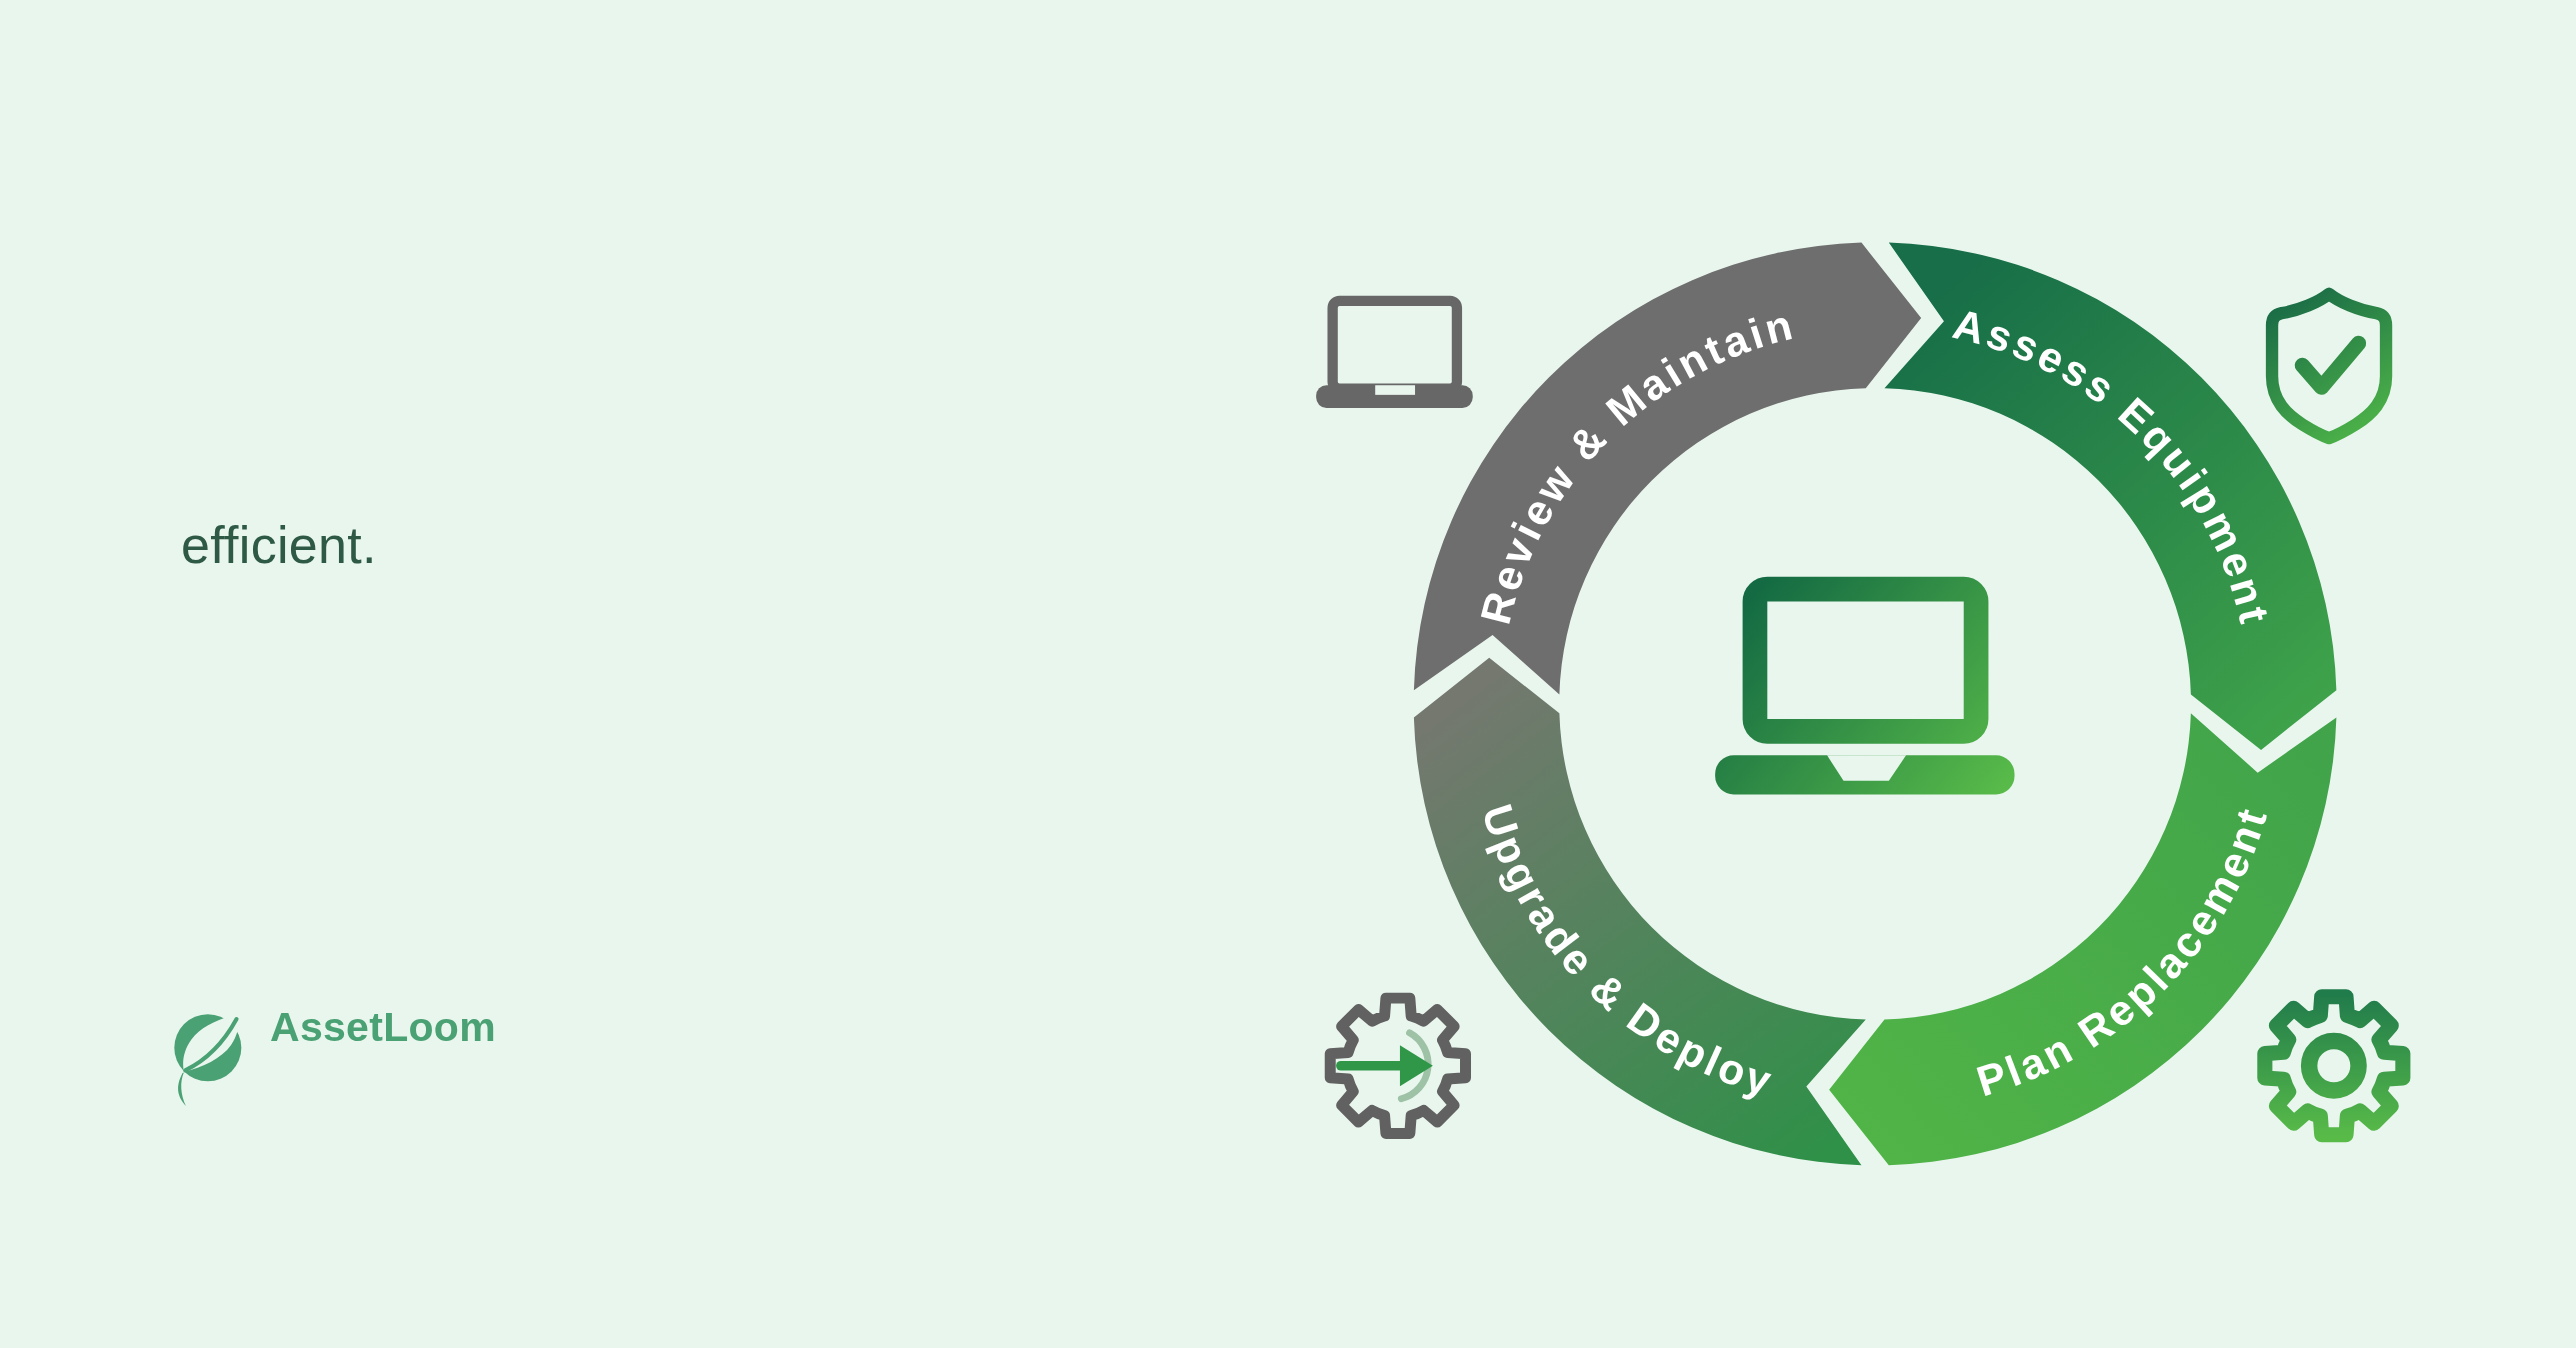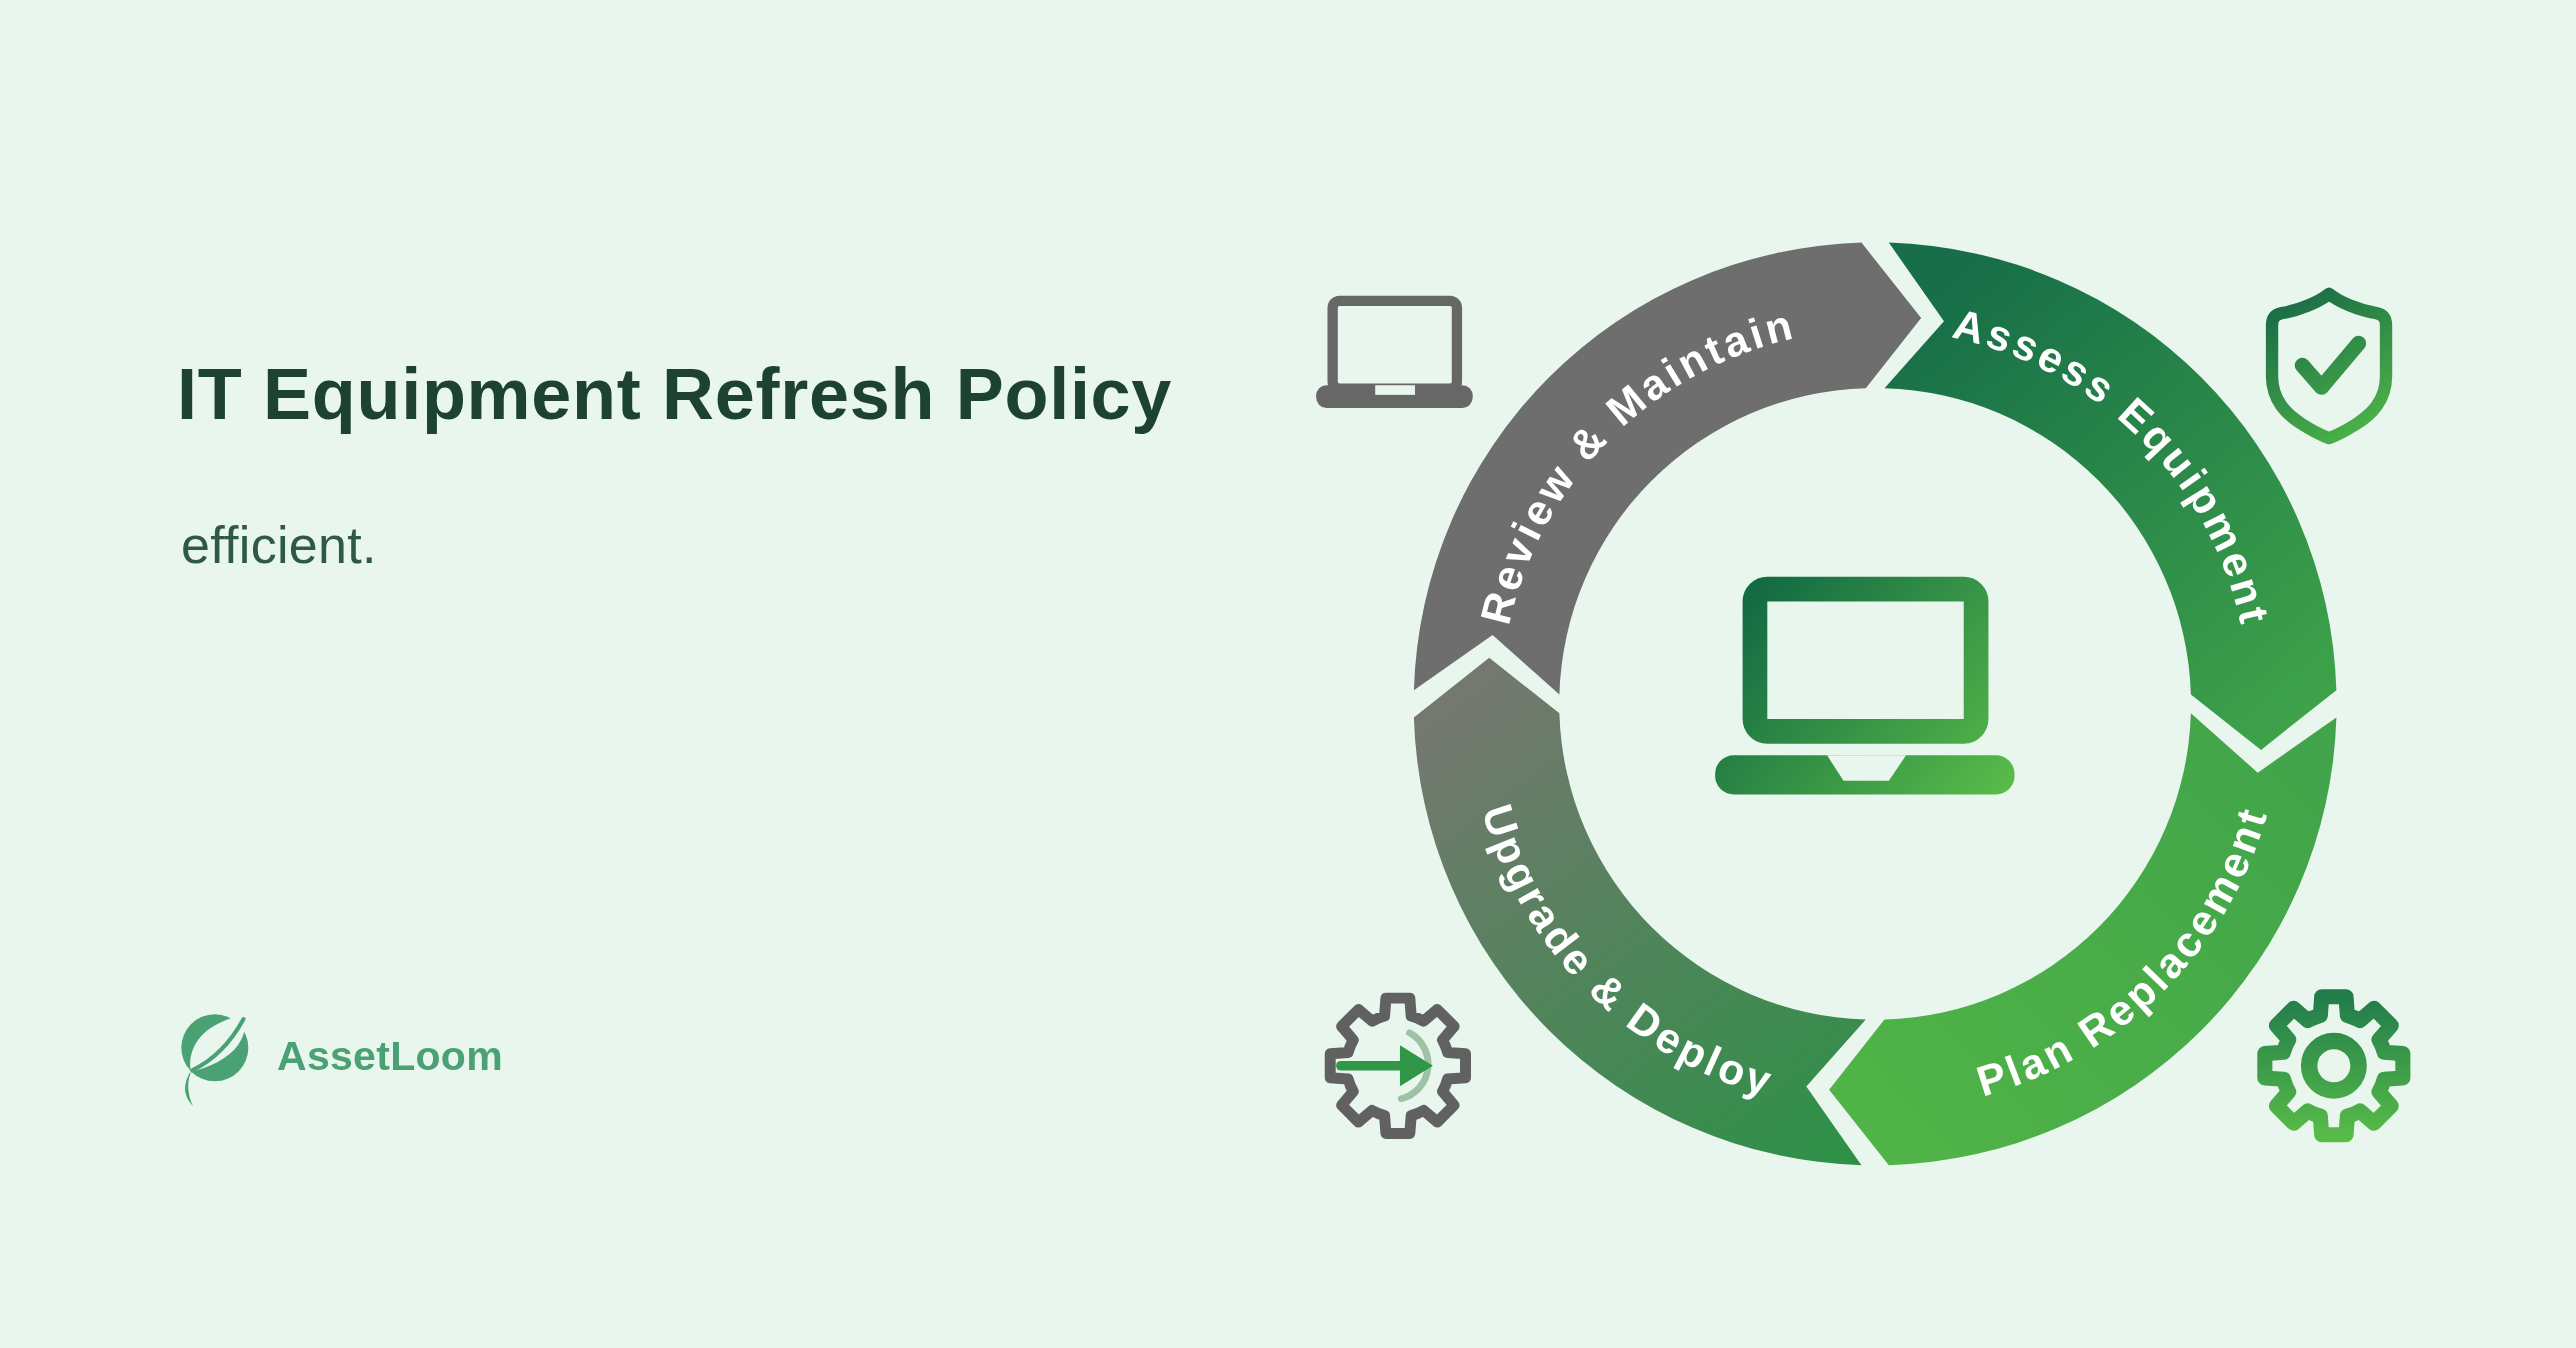--- a/index.html
+++ b/index.html
@@ -27,24 +27,23 @@
     left: 181px;
     top: 510px;
     color: #2d5945;
     font-size: 52px;
     font-weight: 400;
     line-height: 70px;
     letter-spacing: 0.3px;
   }
   .brand {
     position: absolute;
-    left: 172px;
+    left: 165px;
     top: 1004px;
     display: flex;
-    align-items: center;
     gap: 18px;
   }
   .brand-name {
     font-size: 41px;
     font-weight: 700;
     color: #4aa173;
     letter-spacing: 0.3px;
   }
   .diagram-svg {
     position: absolute;
@@ -57,21 +56,20 @@
     font-weight: 700;
     fill: #ffffff;
     letter-spacing: 5px;
   }
 </style>
 </head>
 <body>
 
 <div class="canvas">
 
-  <div class="page-title">IT Equipment Refresh Policy</div>
 
   <div class="page-desc">
     <div>efficient.</div>
   </div>
 
   <div class="brand">
     <svg width="87" height="104" viewBox="0 0 126 152" aria-hidden="true">
       <circle cx="62" cy="64" r="49" fill="#4aa173"></circle>
       <path d="M 110 14 C 82 20 52 32 38 52 C 27 67 24 84 27 99 C 54 93 82 80 96 60 C 105 47 109 29 110 14 Z" fill="#e9f6ee"></path>
       <path d="M 29 97 C 52 86 80 66 104 22" fill="none" stroke="#4aa173" stroke-width="6" stroke-linecap="round"></path>

